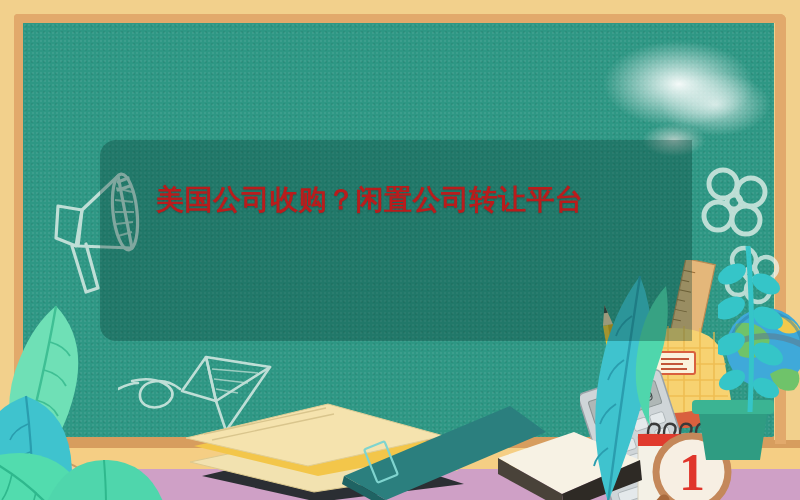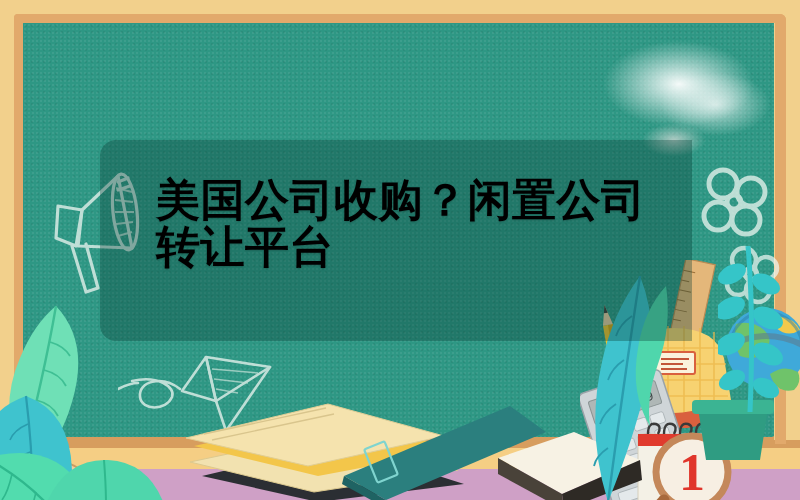--- a/index.html
+++ b/index.html
@@ -76,22 +76,22 @@
   }
 
   
   .title-panel{
     position:absolute;left:100px;top:140px;width:592px;height:201px;
     background:rgba(10,62,54,.34);
     border-radius:16px 0 0 16px;
   }
   .title-text{
     position:absolute;left:156px;top:176px;width:520px;
-    color:#000000;
-    font-size:44px;font-weight:bold;line-height:47px;
+    color:#b91c1c;
+    font-size:28px;font-weight:bold;line-height:47px;
     letter-spacing:.5px;
     text-shadow:0 1px 2px rgba(0,0,0,.18);
     white-space:pre-wrap;
   }
 
   
   .leaf{position:absolute;}
   .obj{position:absolute;}
 </style>
 </head>

